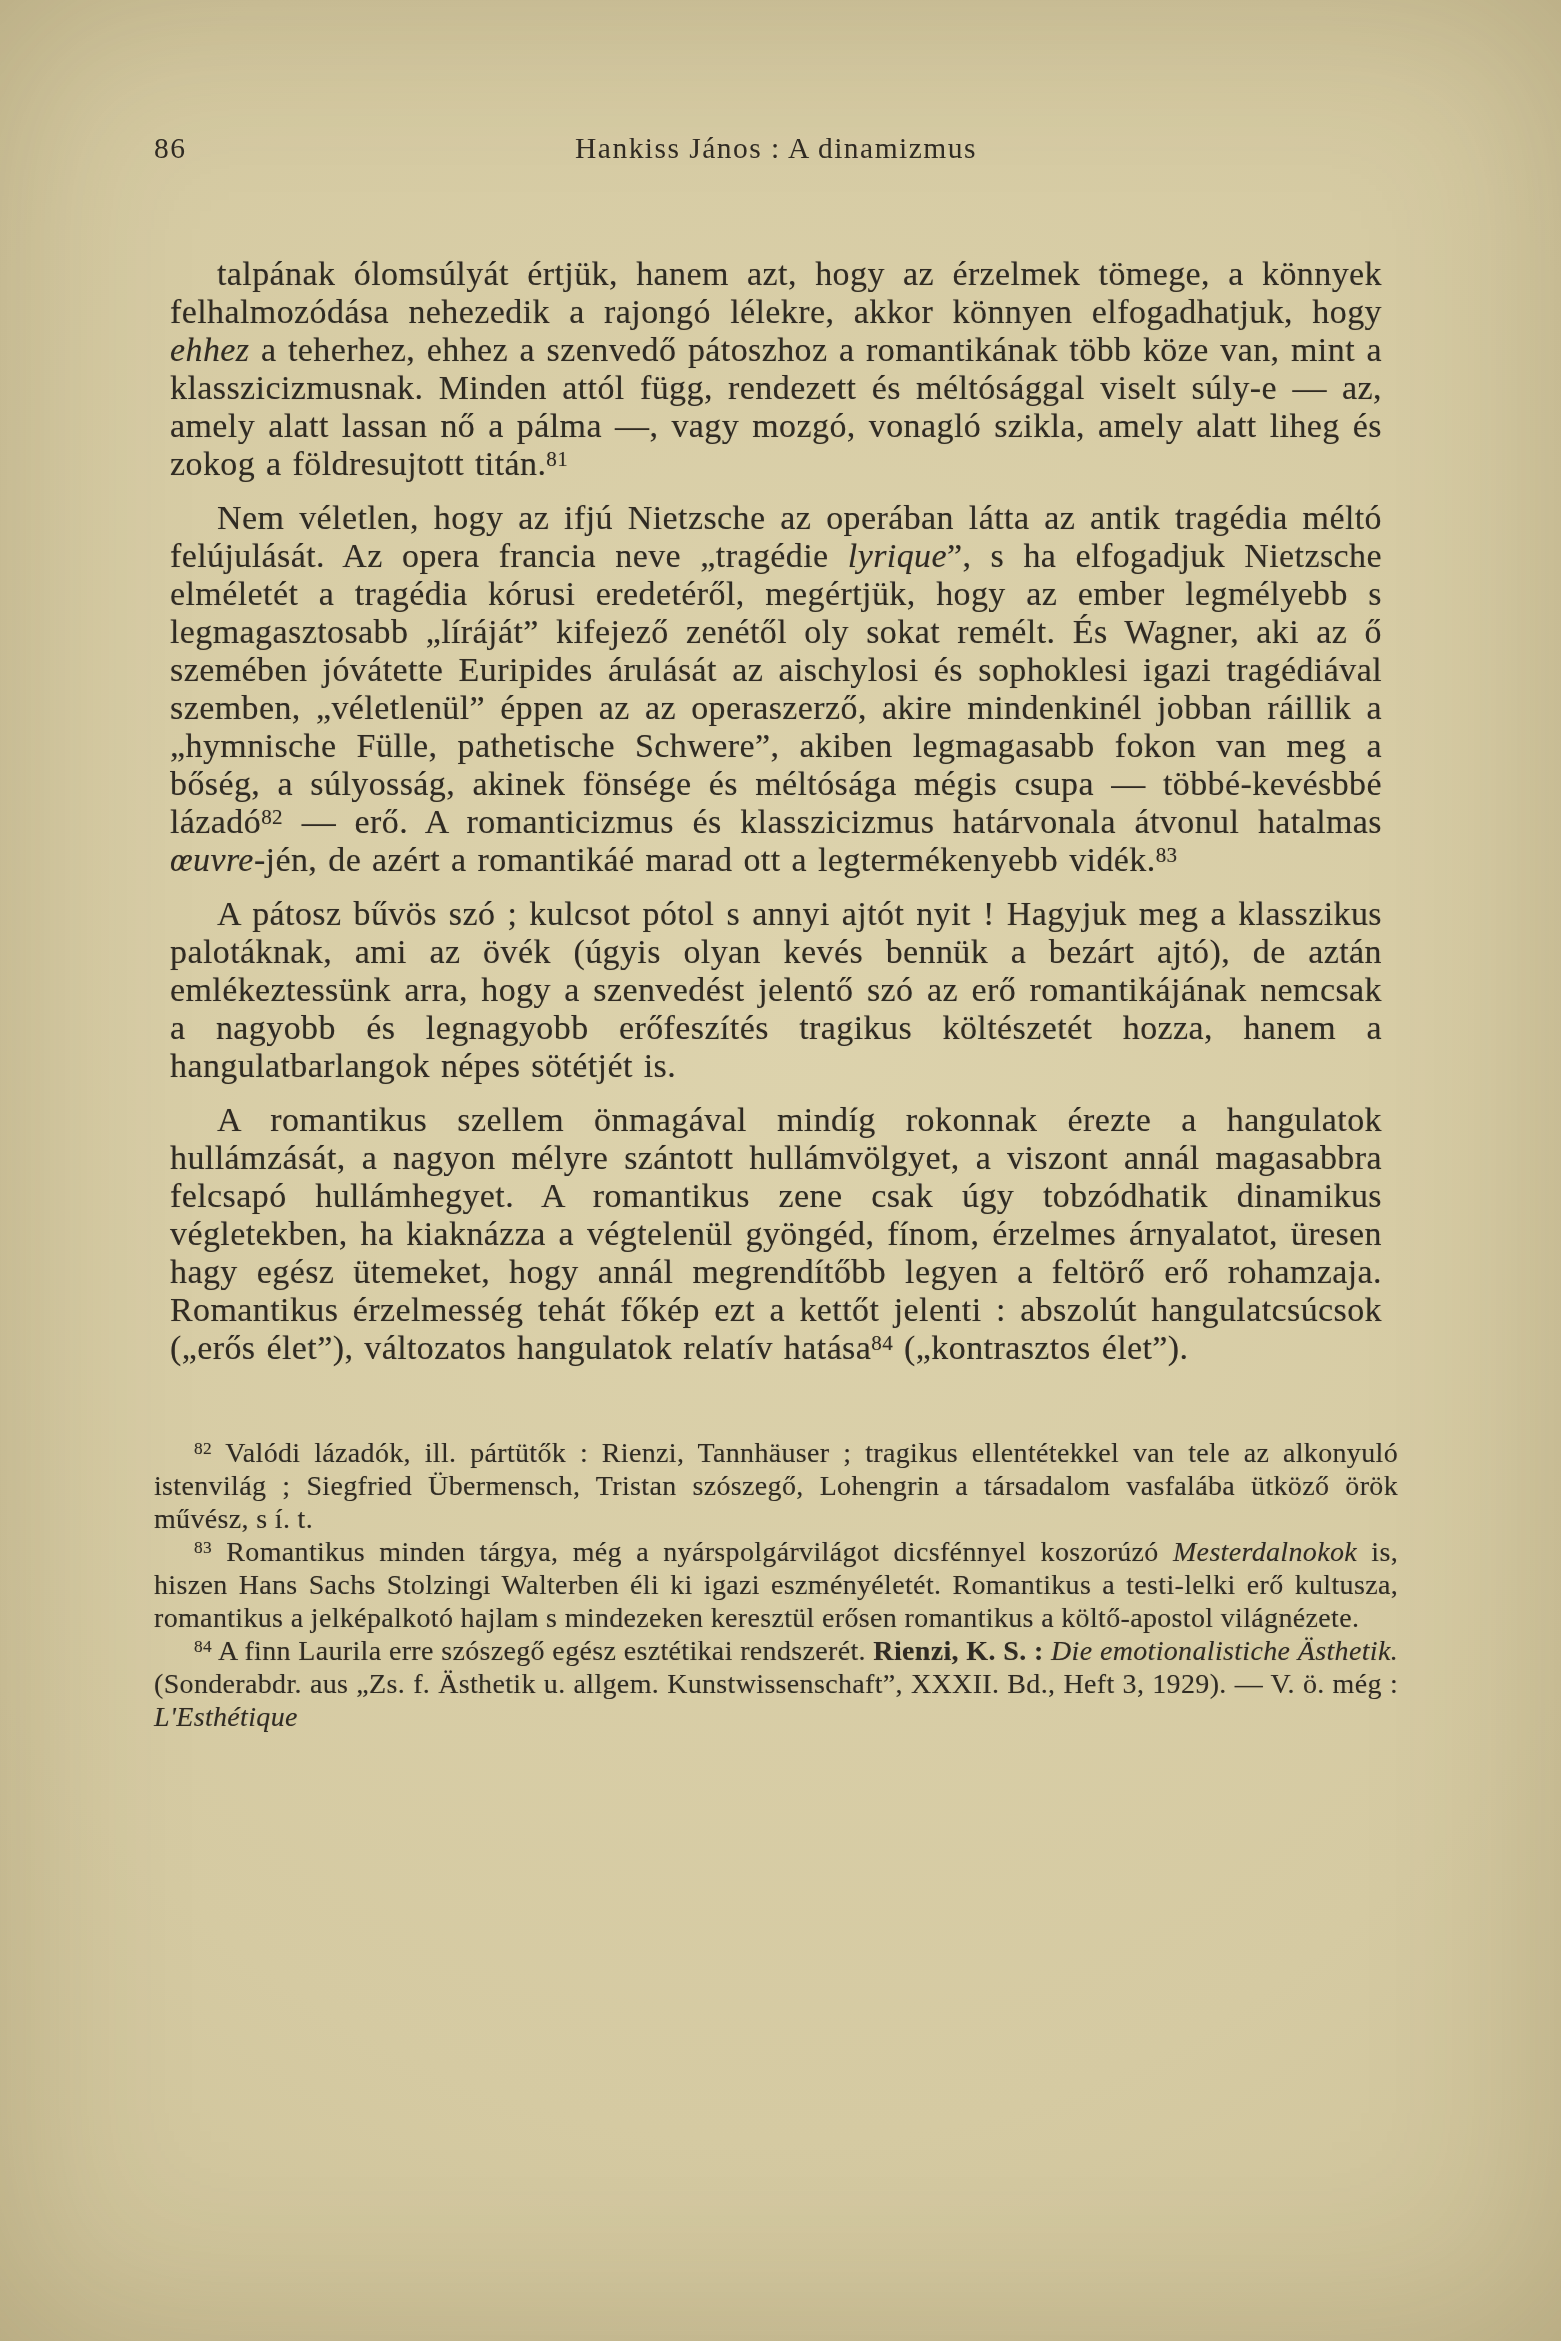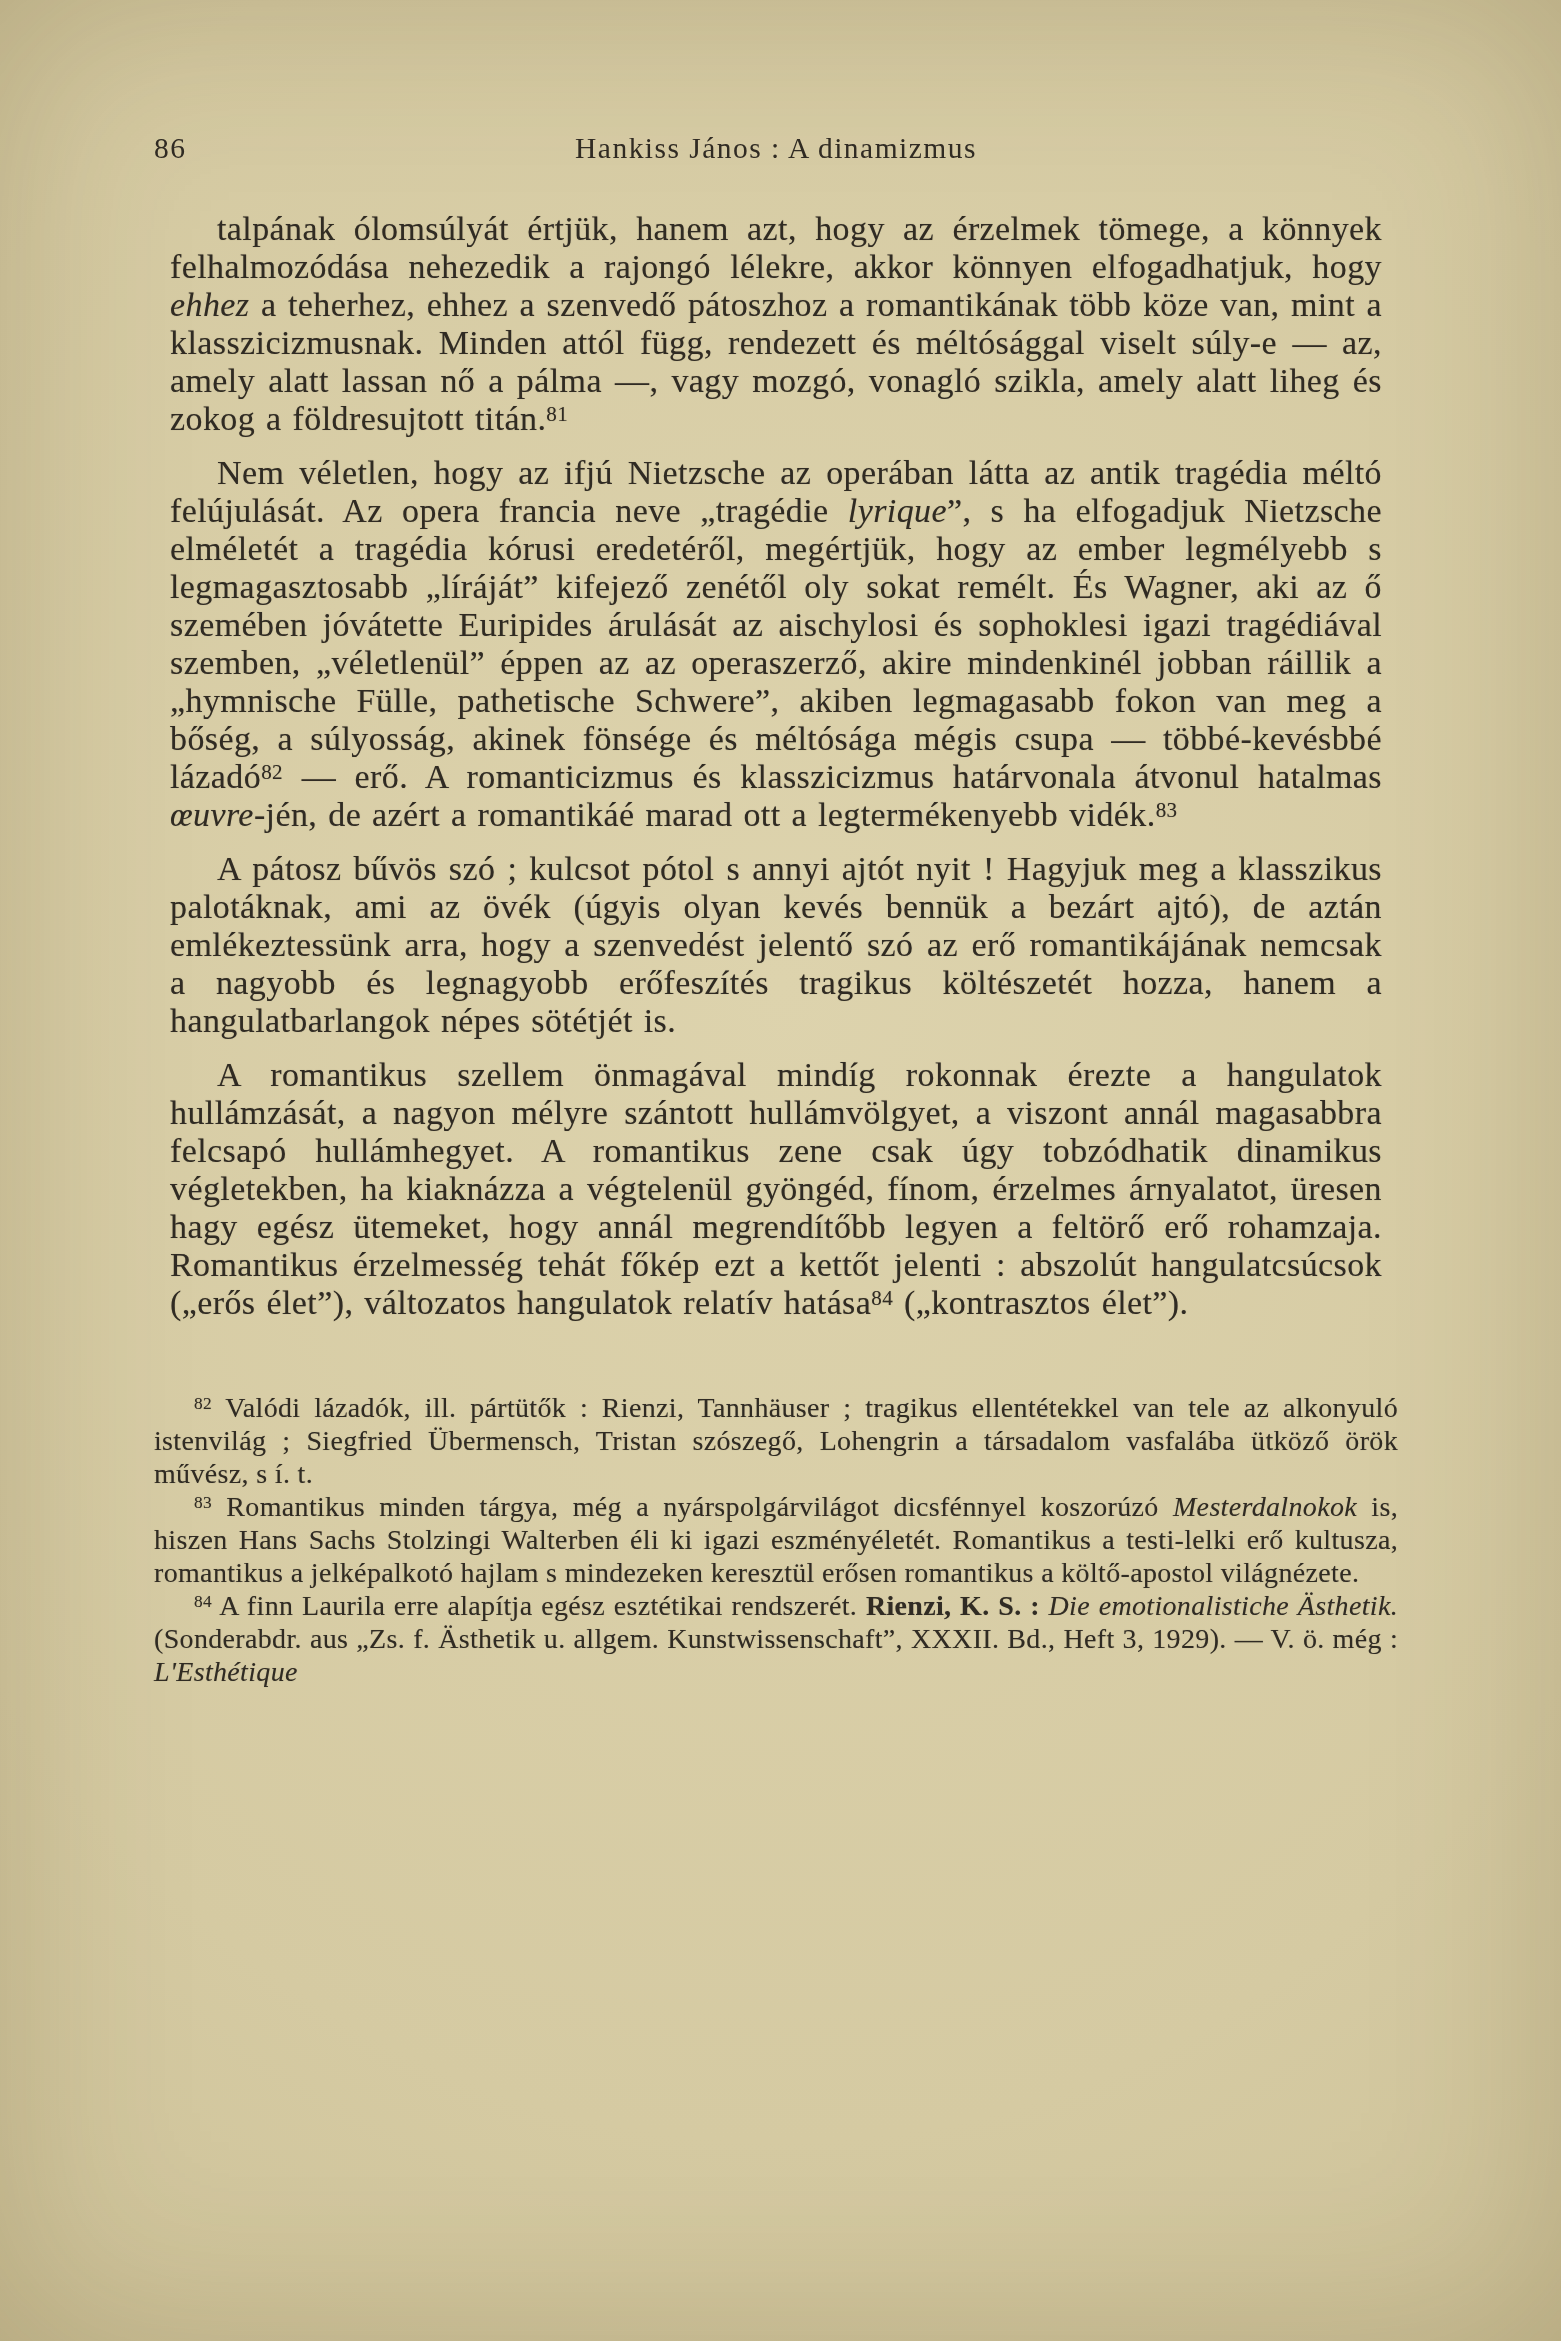--- a/index.html
+++ b/index.html
@@ -27,21 +27,21 @@
   }
 
   
   .running-head {
     display: grid;
     grid-template-columns: 1fr auto 1fr;
     align-items: baseline;
     font-size: 29.5px;
     letter-spacing: 0.05em;
     color: var(--ink, #35302a);
-    margin-bottom: 45px;
+    margin-bottom: 90px;
   }
   .page-num  { justify-self: start; }
   .run-title { justify-self: center; }
   .head-spacer { justify-self: end; }
 
   
   .body-copy p {
     margin: 16px;
     font-size: 34px;
     line-height: 38px;
@@ -92,17 +92,17 @@
   <main class="body-copy">
     <p class="para"><span>talpának ólomsúlyát értjük, hanem azt, hogy az érzelmek tömege, a könnyek felhalmozódása nehezedik a rajongó lélekre, akkor könnyen elfogadhatjuk, hogy </span><span class="i">ehhez</span><span> a teherhez, ehhez a szenvedő pátoszhoz a romantikának több köze van, mint a klasszicizmusnak. Minden attól függ, rendezett és méltósággal viselt súly-e — az, amely alatt lassan nő a pálma —, vagy mozgó, vonagló szikla, amely alatt liheg és zokog a földresujtott titán.</span><span class="sup">81</span></p>
     <p class="para"><span>Nem véletlen, hogy az ifjú Nietzsche az operában látta az antik tragédia méltó felújulását. Az opera francia neve „tragédie </span><span class="i">lyrique</span><span>”, s ha elfogadjuk Nietzsche elméletét a tragédia kórusi eredetéről, megértjük, hogy az ember legmélyebb s legmagasztosabb „líráját” kifejező zenétől oly sokat remélt. És Wagner, aki az ő szemében jóvátette Euripides árulását az aischylosi és sophoklesi igazi tragédiával szemben, „véletlenül” éppen az az operaszerző, akire mindenkinél jobban ráillik a „hymnische Fülle, pathetische Schwere”, akiben legmagasabb fokon van meg a bőség, a súlyosság, akinek fönsége és méltósága mégis csupa — többé-kevésbbé lázadó</span><span class="sup">82</span><span> — erő. A romanticizmus és klasszicizmus határvonala átvonul hatalmas </span><span class="i">œuvre</span><span>-jén, de azért a romantikáé marad ott a legtermékenyebb vidék.</span><span class="sup">83</span></p>
     <p class="para"><span>A pátosz bűvös szó ; kulcsot pótol s annyi ajtót nyit ! Hagyjuk meg a klasszikus palotáknak, ami az övék (úgyis olyan kevés bennük a bezárt ajtó), de aztán emlékeztessünk arra, hogy a szenvedést jelentő szó az erő romantikájának nemcsak a nagyobb és legnagyobb erőfeszítés tragikus költészetét hozza, hanem a hangulatbarlangok népes sötétjét is.</span></p>
     <p class="para"><span>A romantikus szellem önmagával mindíg rokonnak érezte a hangulatok hullámzását, a nagyon mélyre szántott hullámvölgyet, a viszont annál magasabbra felcsapó hullámhegyet. A romantikus zene csak úgy tobzódhatik dinamikus végletekben, ha kiaknázza a végtelenül gyöngéd, fínom, érzelmes árnyalatot, üresen hagy egész ütemeket, hogy annál megrendítőbb legyen a feltörő erő rohamzaja. Romantikus érzelmesség tehát főkép ezt a kettőt jelenti : abszolút hangulatcsúcsok („erős élet”), változatos hangulatok relatív hatása</span><span class="sup">84</span><span> („kontrasztos élet”).</span></p>
   </main>
 
   <section class="footnotes">
     <p class="fnote"><span class="sup">82</span><span> Valódi lázadók, ill. pártütők : Rienzi, Tannhäuser ; tragikus ellentétekkel van tele az alkonyuló istenvilág ; Siegfried Übermensch, Tristan szószegő, Lohengrin a társadalom vasfalába ütköző örök művész, s í. t.</span></p>
     <p class="fnote"><span class="sup">83</span><span> Romantikus minden tárgya, még a nyárspolgárvilágot dicsfénnyel koszorúzó </span><span class="i">Mesterdalnokok</span><span> is, hiszen Hans Sachs Stolzingi Walterben éli ki igazi eszményéletét. Romantikus a testi-lelki erő kultusza, romantikus a jelképalkotó hajlam s mindezeken keresztül erősen romantikus a költő-apostol világnézete.</span></p>
-    <p class="fnote"><span class="sup">84</span><span> A finn Laurila erre alapítja egész esztétikai rendszerét. </span><span class="b">Rienzi, K. S. :</span><span> </span><span class="i">Die emotionalistiche Ästhetik.</span><span> (Sonderabdr. aus „Zs. f. Ästhetik u. allgem. Kunstwissenschaft”, XXXII. Bd., Heft 3, 1929). — V. ö. még : </span><span class="i">L'Esthétique</span></p>
+    <p class="fnote"><span class="sup">84</span><span> A finn Laurila erre szószegő egész esztétikai rendszerét. </span><span class="b">Rienzi, K. S. :</span><span> </span><span class="i">Die emotionalistiche Ästhetik.</span><span> (Sonderabdr. aus „Zs. f. Ästhetik u. allgem. Kunstwissenschaft”, XXXII. Bd., Heft 3, 1929). — V. ö. még : </span><span class="i">L'Esthétique</span></p>
   </section>
 
 </div>
 
 
 </body></html>

